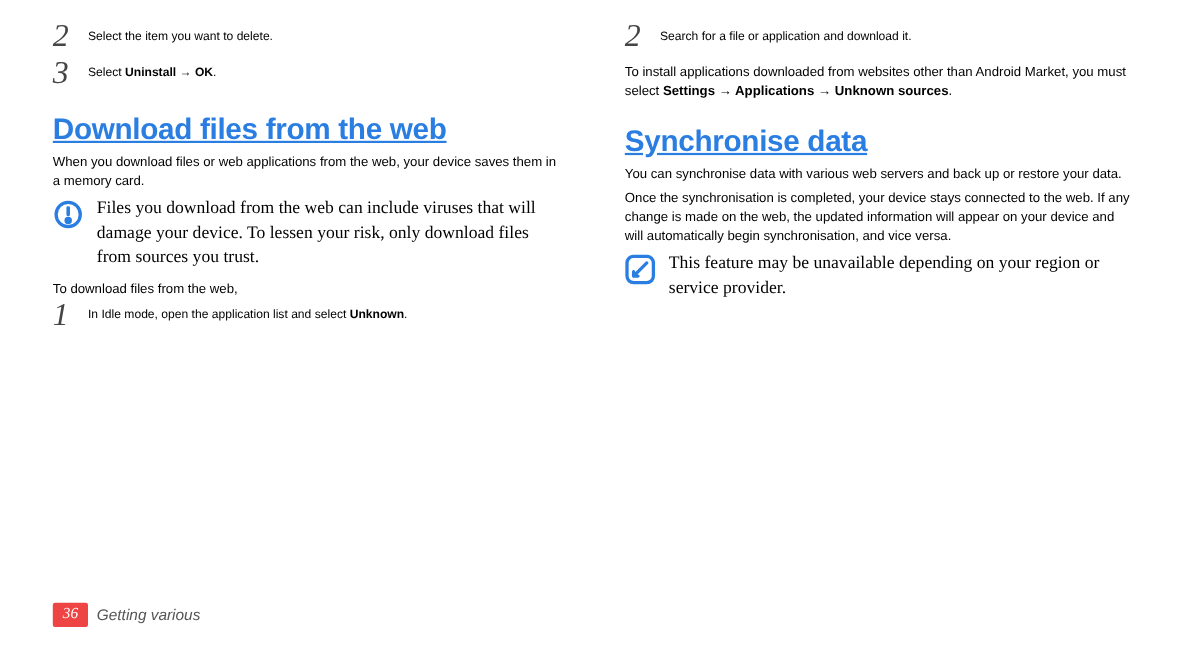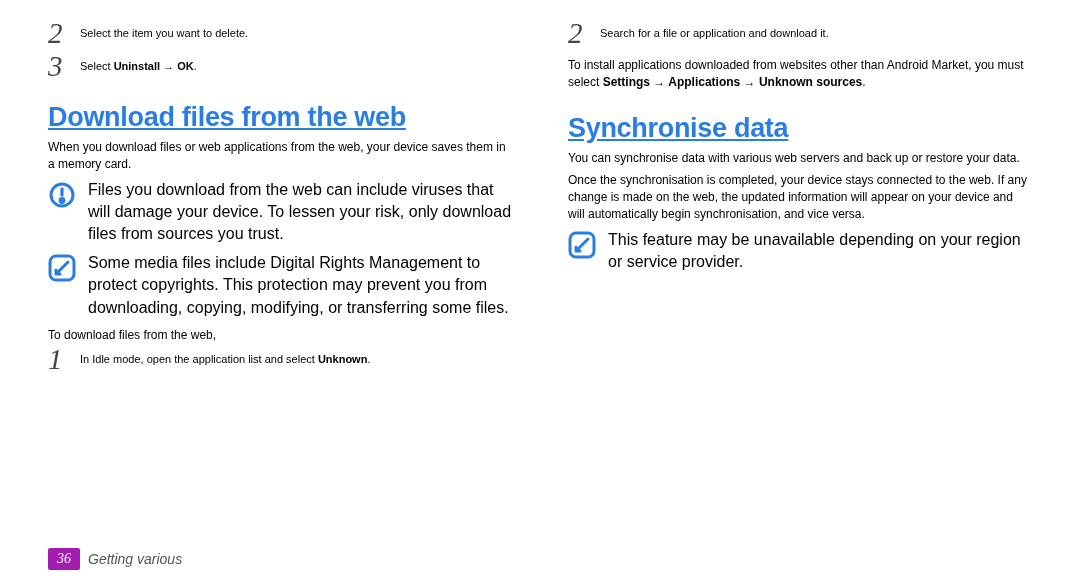--- a/index.html
+++ b/index.html
@@ -67,34 +67,35 @@
     }
     .note-icon {
       width: 28px;
       height: 28px;
       flex-shrink: 0;
       margin-top: 2px;
     }
     .note-text {
       font-size: 16px;
       line-height: 1.4;
+      font-family: Liberation Serif, serif;
     }
     .bold {
       font-weight: 700;
     }
     .footer {
       position: absolute;
       bottom: 16px;
       left: 48px;
       display: flex;
       align-items: center;
       gap: 8px;
     }
     .page-num-box {
-      background: #a21caf;
+      background: #ef4444;
       color: #fff;
       font-style: italic;
       font-family: Georgia, serif;
       font-size: 14px;
       padding: 3px 9px;
       border-radius: 2px;
     }
     .footer-text {
       font-style: italic;
       color: #555;
@@ -135,29 +136,20 @@
       <div class="note-icon">
         <svg class="warn-svg" viewBox="0 0 28 28" width="28" height="28">
           <circle cx="14" cy="14" r="11"></circle>
           <rect class="ex-bar" x="12.4" y="6.5" width="3.2" height="9" rx="1.3"></rect>
           <circle class="ex-dot" cx="14" cy="19.5" r="1.9"></circle>
         </svg>
       </div>
       <div class="note-text">Files you download from the web can include viruses that will damage your device. To lessen your risk, only download files from sources you trust.</div>
     </div>
 
-    <div class="note">
-      <div class="note-icon">
-        <svg class="info-svg" viewBox="0 0 28 28" width="28" height="28">
-          <rect class="bg" x="2" y="2" width="24" height="24"></rect>
-          <path class="pen" d="M8 20 L20 8 M8 20 L8 16 M8 20 L12 20"></path>
-        </svg>
-      </div>
-      <div class="note-text">Some media files include Digital Rights Management to protect copyrights. This protection may prevent you from downloading, copying, modifying, or transferring some files.</div>
-    </div>
 
     <p class="para" style="margin-top:8px;">To download files from the web,</p>
 
     <div class="step">
       <div class="step-num">1</div>
       <div class="step-text">
         <span>In Idle mode, open the application list and select </span><span class="bold">Unknown</span><span>.</span>
       </div>
     </div>
 

